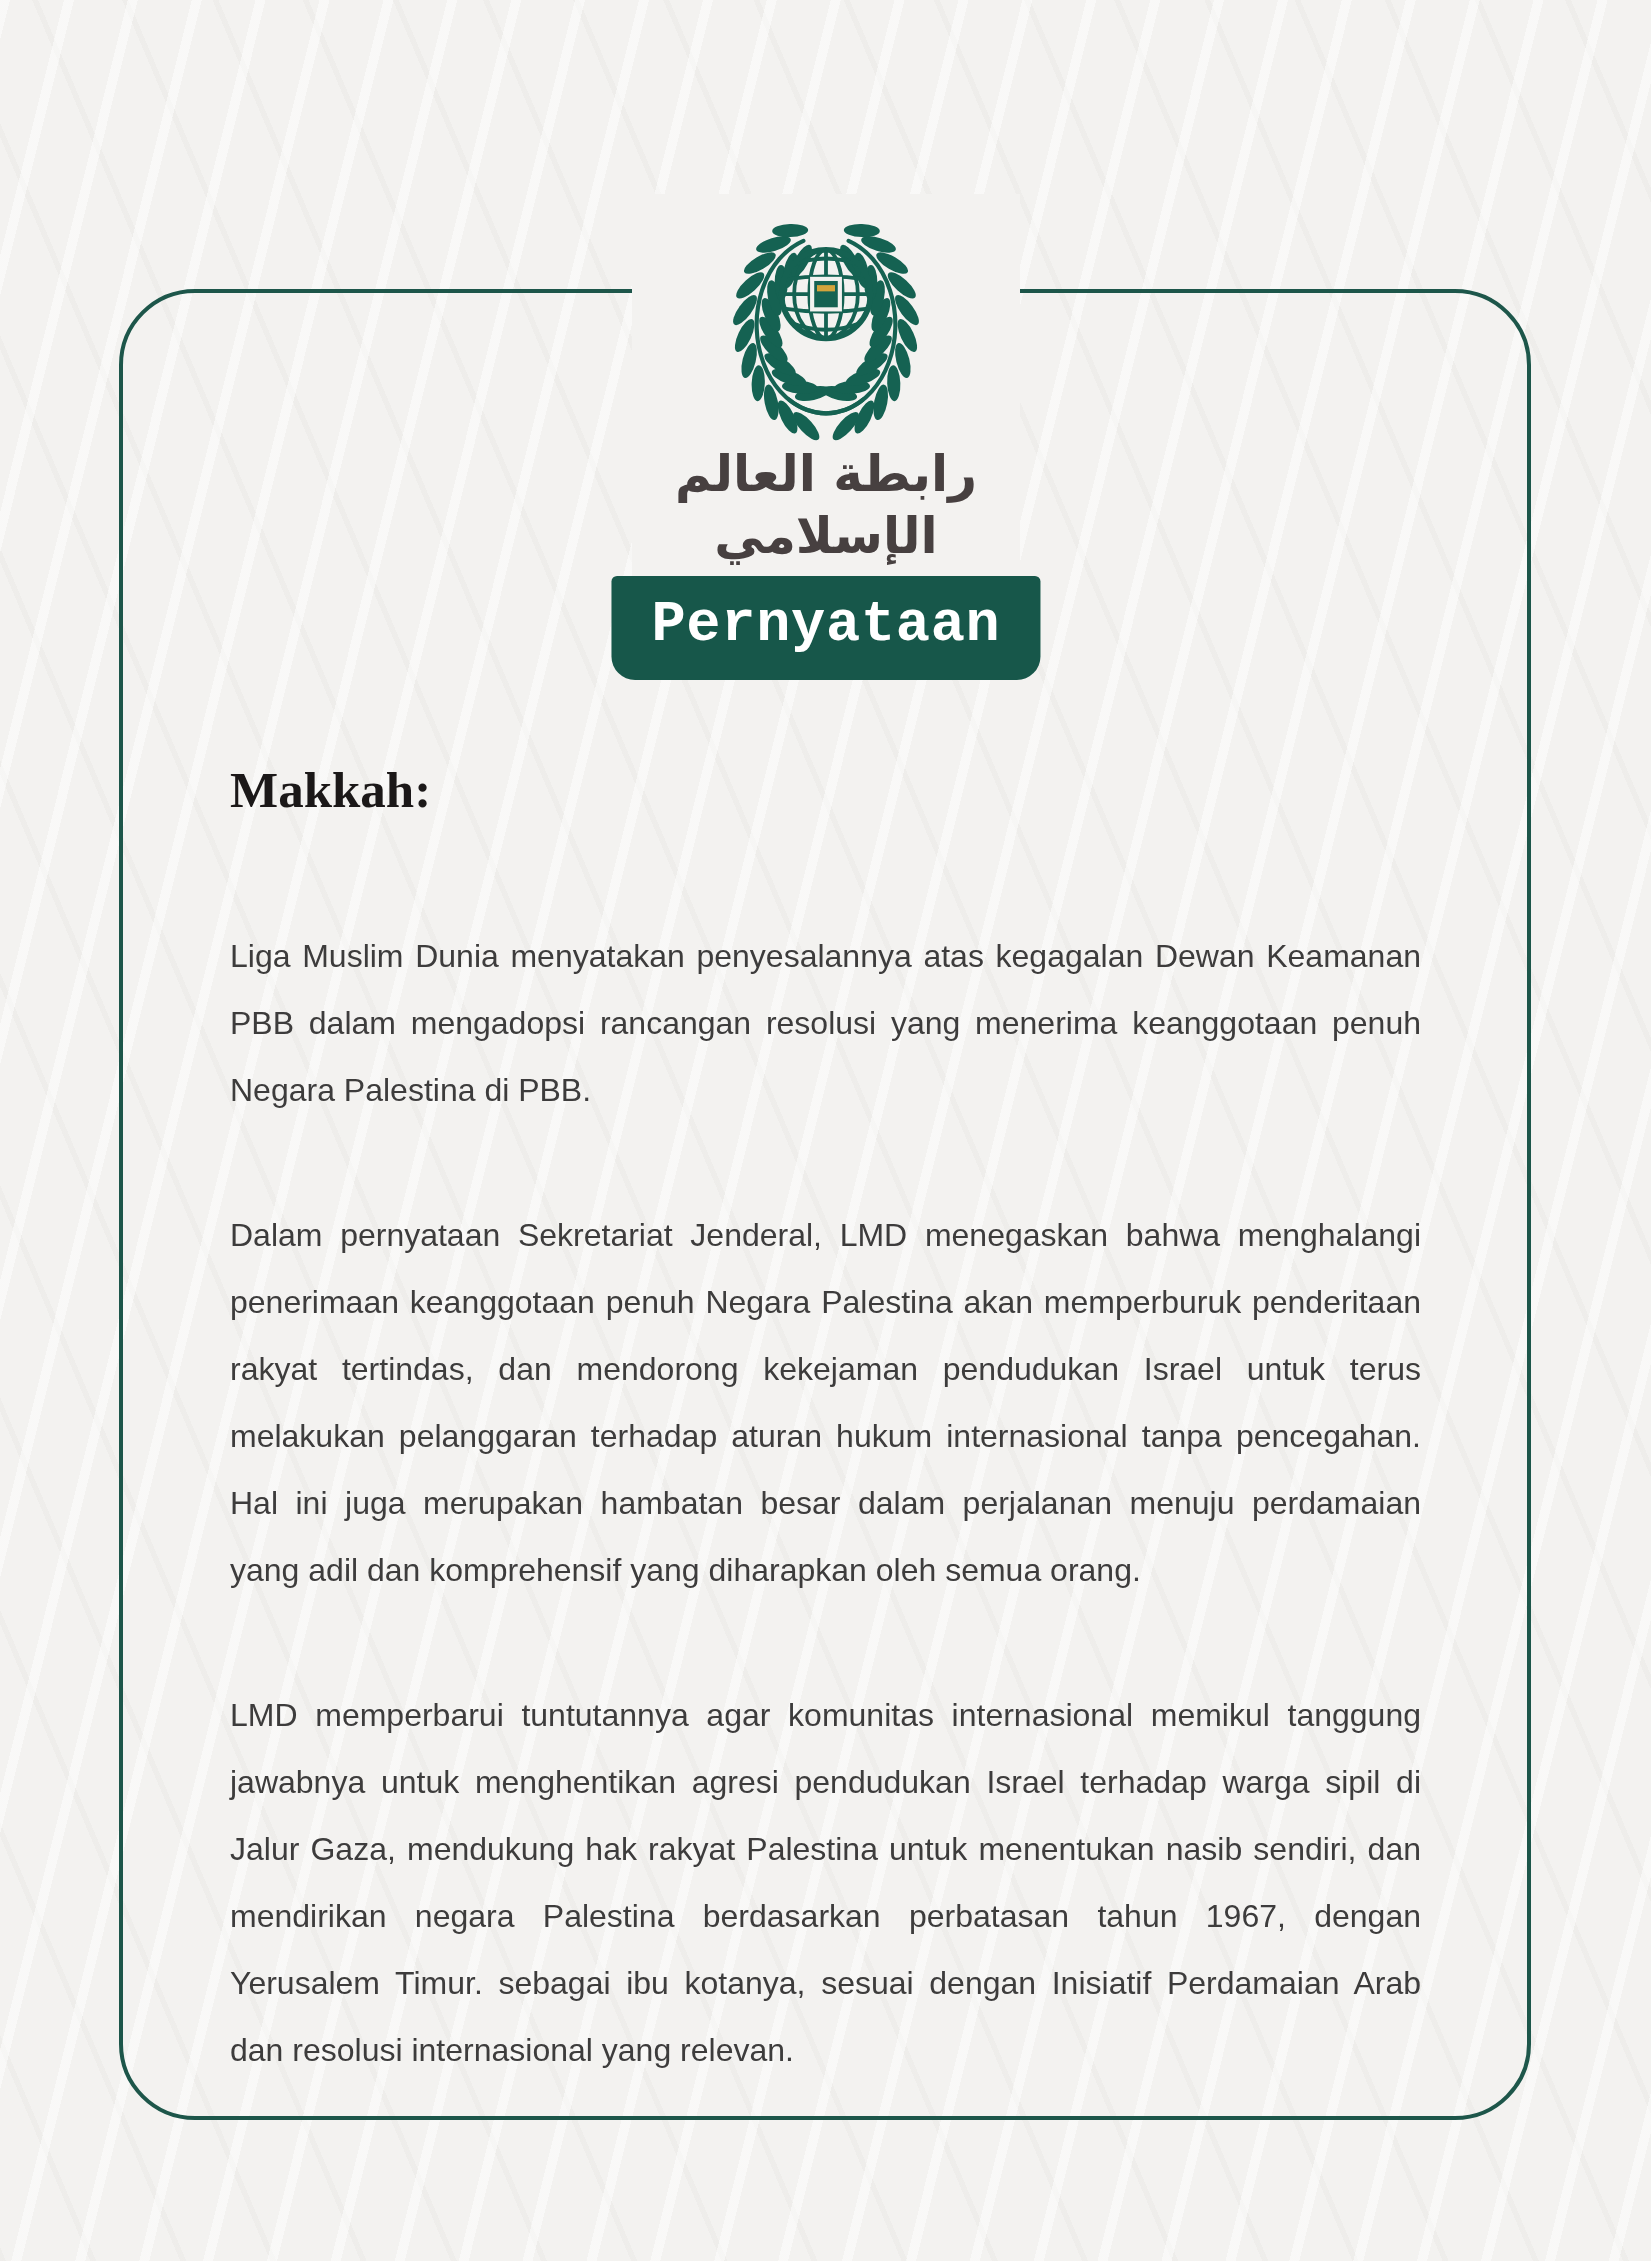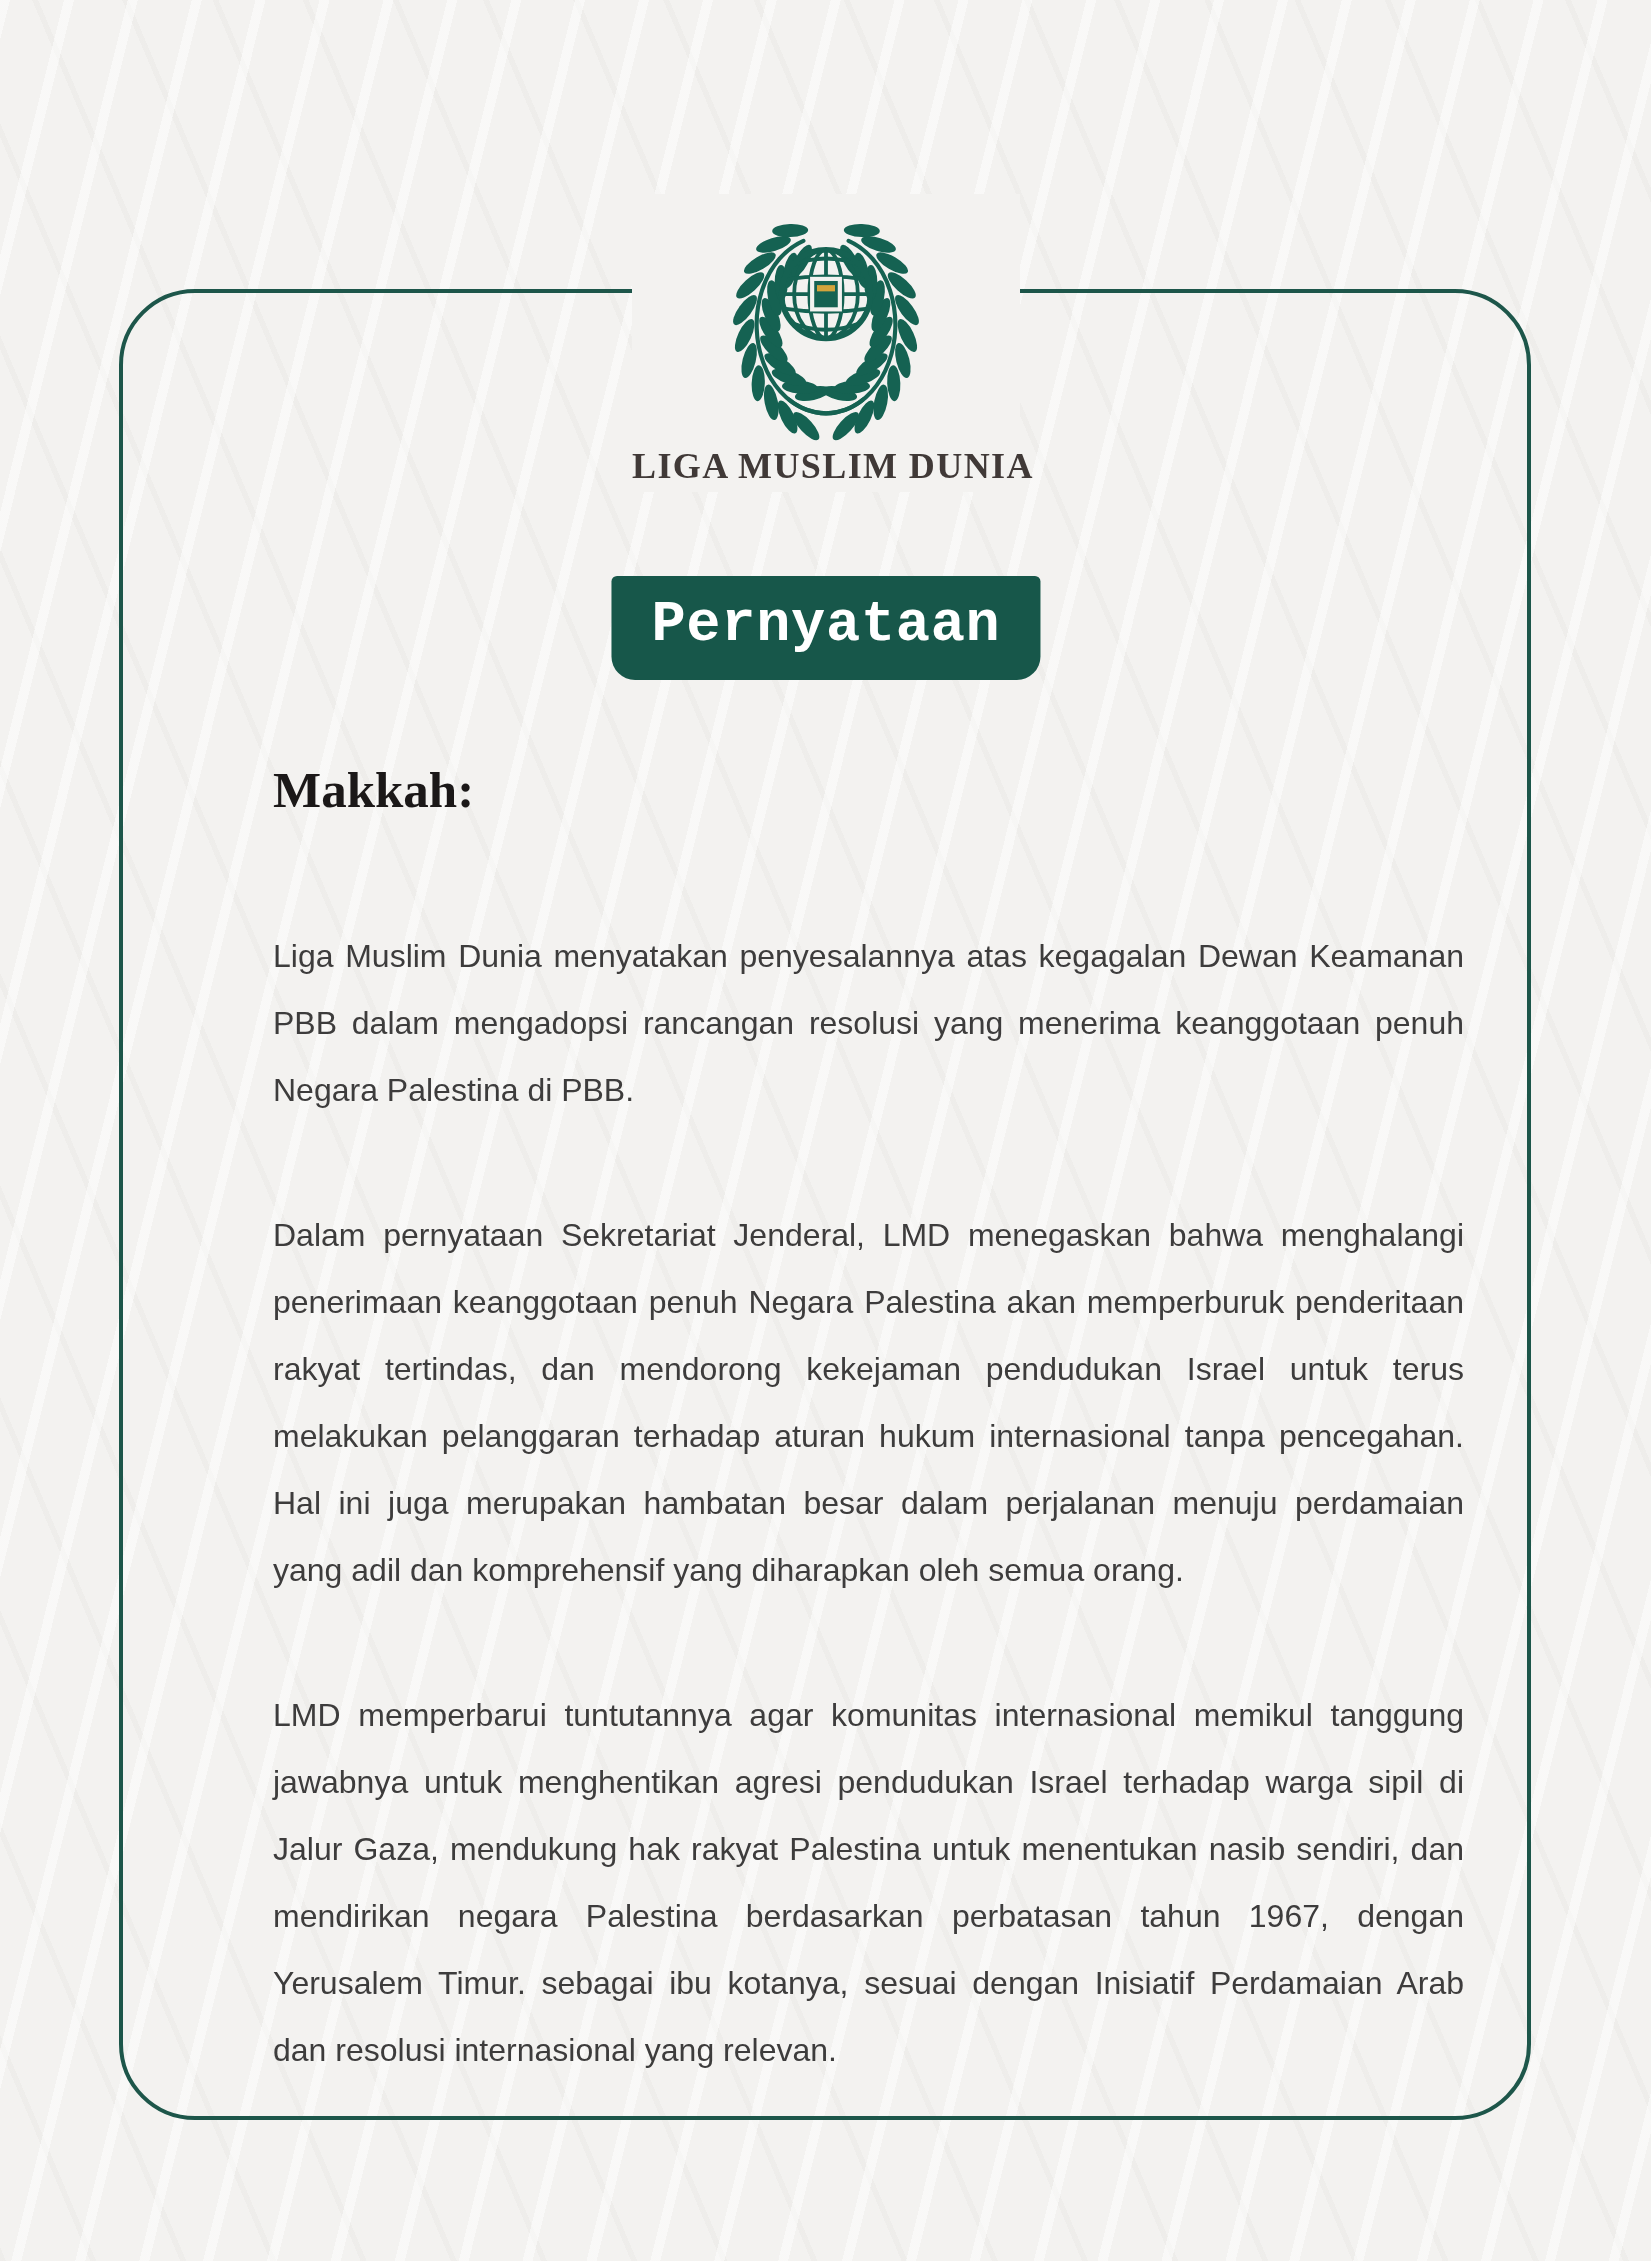--- a/index.html
+++ b/index.html
@@ -48,21 +48,21 @@
     height:104px;padding:0 40px;display:flex;align-items:center;justify-content:center;
     background:var(--banner_bg);
     border-radius:5.5px 5.5px 23.6px 23.6px;
   }
   .banner-label{
     font-family:Liberation Mono, monospace;font-weight:bold;
     font-size:57px;color:var(--banner_text);letter-spacing:0.7px;
     padding-bottom:7px;white-space:nowrap;
   }
   .content{
-    position:absolute;z-index:2;left:230px;top:761px;width:1191px;margin-left:43px;
+    position:absolute;z-index:2;left:230px;top:761px;width:1191px;
   }
   .dateline{
     font-family:"Liberation Serif","DejaVu Serif",serif;font-weight:bold;
     font-size:51px;color:var(--heading_text);margin:0 0 104px 0;
   }
   .content p{
     font-size:32px;line-height:67px;color:var(--body_text);
     text-align:justify;margin:0 0 78px 0;
   }
   .content p:last-child{margin-bottom:0;}
@@ -144,20 +144,21 @@
       </g>
       <circle cx="125" cy="121" r="64" stroke-width="8"></circle>
 
       <g stroke="none">
         <rect x="102" y="96" width="46" height="50" fill="var(--page_bg)"></rect>
         <rect x="108" y="102" width="34" height="38" fill="var(--brand_green)"></rect>
         <rect x="112" y="108" width="26" height="9" fill="var(--gold)"></rect>
       </g>
     </g>
   </svg>
+  <div class="arabic-name">رابطة العالم الإسلامي</div>
   <div class="latin-name">LIGA MUSLIM DUNIA</div>
 </header>
 
 <div class="banner">
   <span class="banner-label">Pernyataan</span>
 </div>
 
 <main class="content">
   <h2 class="dateline">Makkah:</h2>
   <p>Liga Muslim Dunia menyatakan penyesalannya atas kegagalan Dewan Keamanan PBB dalam mengadopsi rancangan resolusi yang menerima keanggotaan penuh Negara Palestina di PBB.</p>

